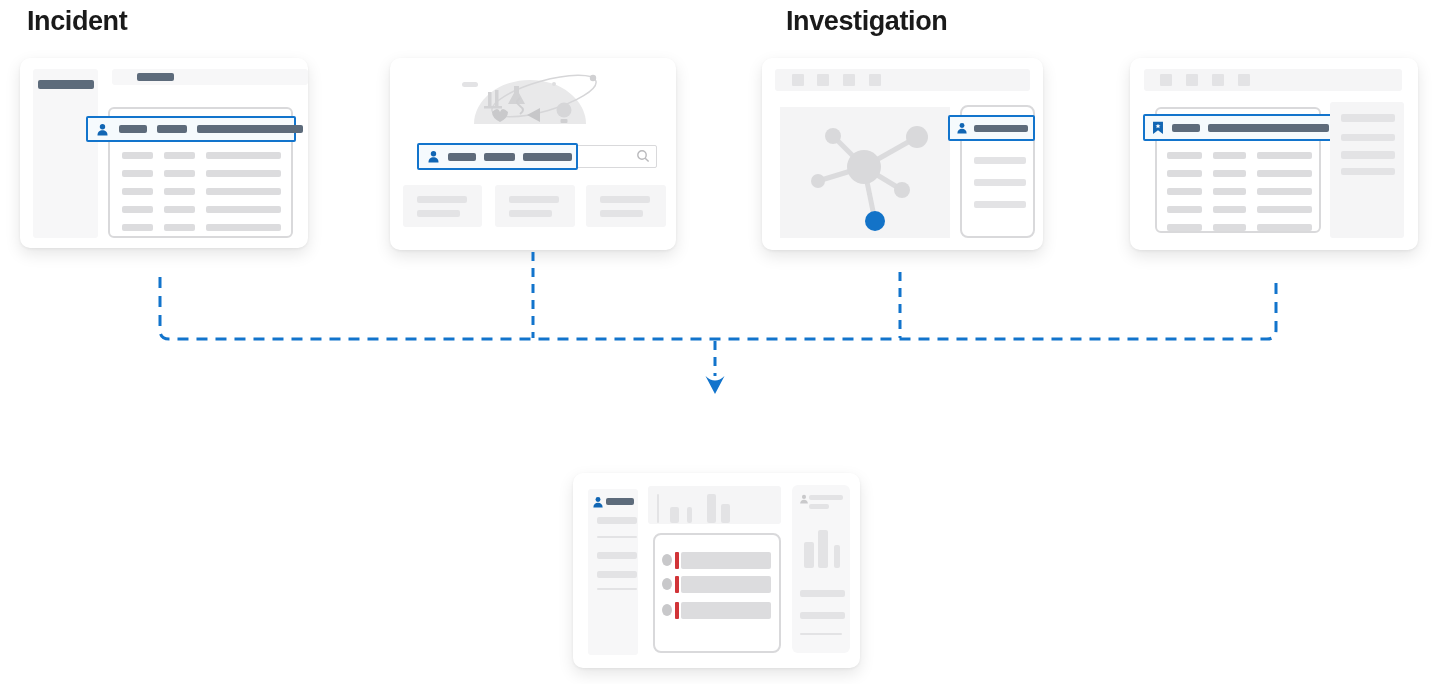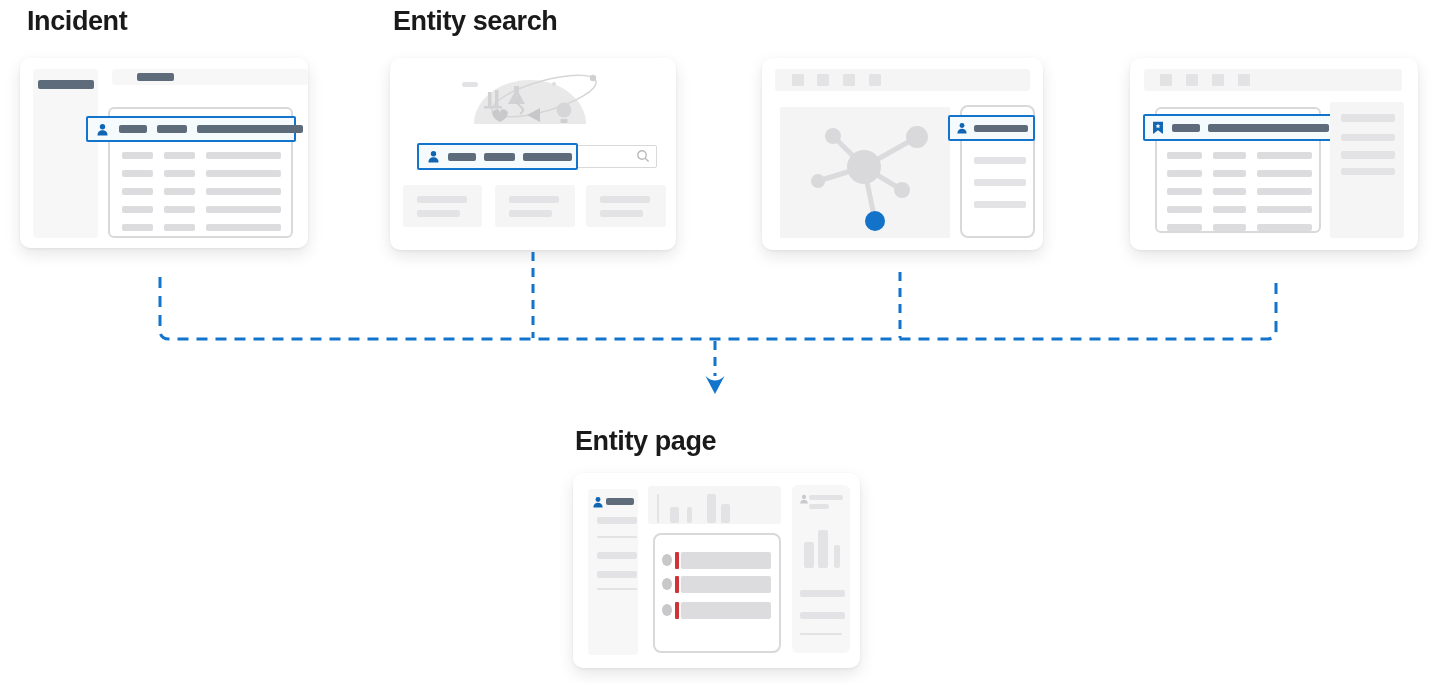--- a/index.html
+++ b/index.html
@@ -35,22 +35,21 @@
   .dash-v{stroke:var(--accent);stroke-width:3;fill:none;stroke-dasharray:9 7}
   .arrowhead{fill:var(--accent)}
   .conn{position:absolute;left:0;top:0;pointer-events:none}
 </style>
 </head>
 <body>
 
 <div class="stage">
 
   <div class="title" style="left:27px;top:6px">Incident</div>
-  <div class="title" style="left:393px;top:6px">Entity search</div>
-  <div class="title" style="left:575px;top:426px">Entity page</div>
+  <div class="title" style="left:786px;top:6px">Investigation</div>
 
   <div class="card" style="left:20px;top:58px;width:288px;height:190px">
     <div class="panel lite" style="left:13px;top:11px;width:65px;height:169px">
       <div class="bar slate" style="left:5px;top:11px;width:56px;height:9px"></div>
     </div>
     <div class="panel lite" style="left:92px;top:11px;width:196px;height:16px">
       <div class="bar slate" style="left:25px;top:4px;width:37px;height:8px"></div>
     </div>
     <div class="box" style="left:88px;top:49px;width:185px;height:131px"></div>
     <div class="row" style="left:102px;top:94px">

